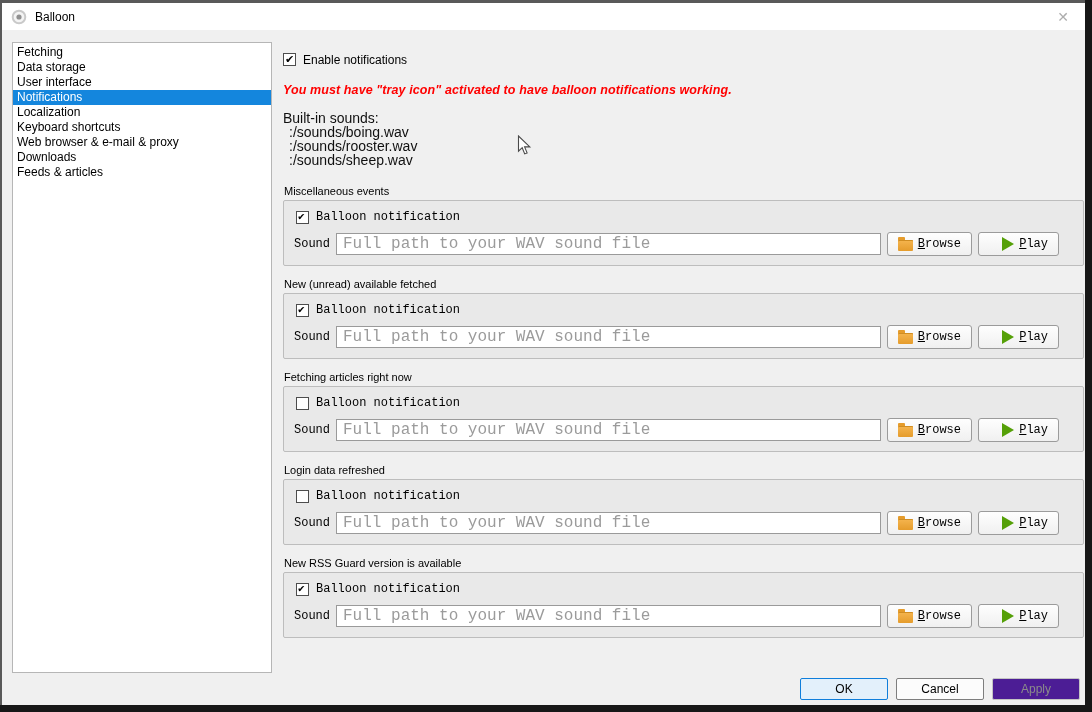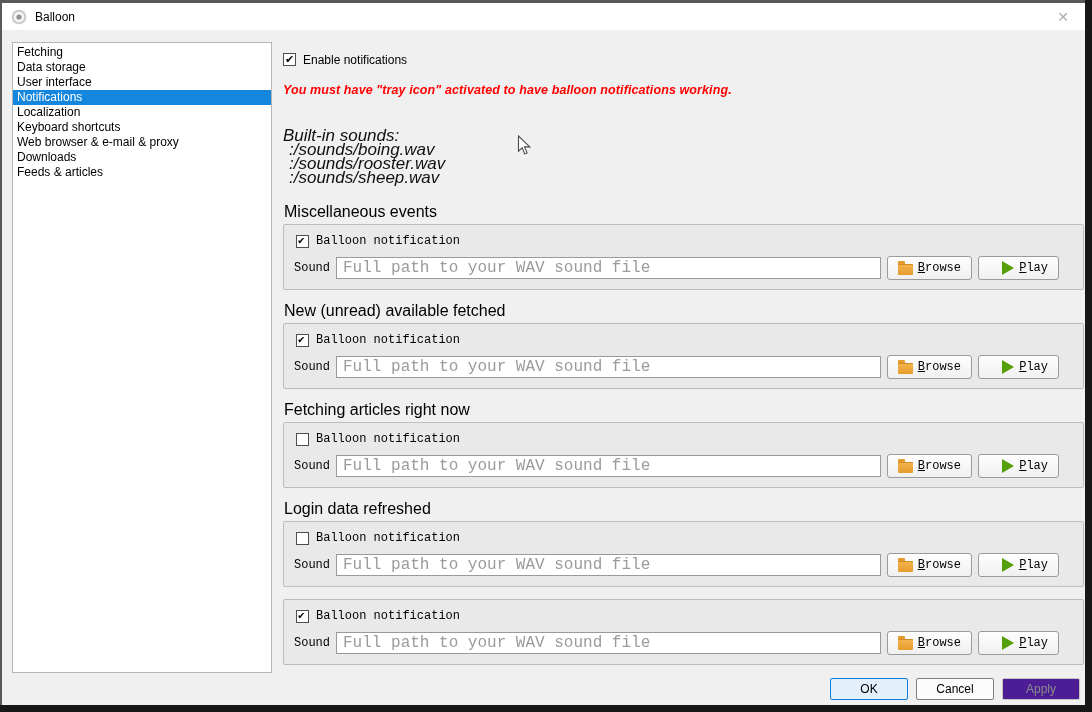--- a/index.html
+++ b/index.html
@@ -32,26 +32,26 @@
         position:relative; flex:none; }
   .cb.checked::after { content:"✔"; position:absolute; left:1px; top:-1px;
                        font-size:11px; font-weight:bold; color:#000; line-height:13px; }
   .cb-gap { gap:7px; }
 
   .enable-row { margin-top:10px; height:15px; }
 
   .warning { margin-top:16px; color:#ff0000; font-weight:bold; font-style:italic;
              font-size:12.5px; letter-spacing:0.1px; }
 
-  .sounds { margin-top:32px; font-style:italic; font-size:17px; line-height:14px; color:#101010; }
+  .sounds { margin-top:14px; font-size:14px; line-height:14px; color:#101010; }
   .sounds .sfile { padding-left:6px; }
 
   .sections { margin-top:18px; }
   .section { margin-bottom:12px; }
-  .sec-title { font-size:16px; margin-bottom:3px; padding-left:1px; }
+  .sec-title { font-size:11px; margin-bottom:3px; padding-left:1px; }
   .group { background:#e9e9e9; border:1px solid #bdbdbd; border-radius:2px;
            padding:9px 24px 9px 10px;font-family:Liberation Mono, monospace; }
   .group .cb-row { height:14px; margin-left:2px; }
   .group .sound-row { margin-top:8px; gap:6px; height:24px; }
   .sound-input { flex:1; height:22px; border:1px solid #9a9a9a; background:#ffffff;
                  padding:0 6px; font-size:16px; font-family:inherit; color:#000; }
   .sound-input::placeholder { color:#9b9b9b; opacity:1; }
 
   .btn { display:flex; align-items:center; justify-content:flex-end; gap:5px;
          height:24px; min-width:81px; padding:0 10px;
@@ -63,21 +63,21 @@
             background:linear-gradient(#f5b54f,#e59c2c); border-radius:1px;
             box-shadow:inset 0 1px 0 #d08d22; }
   .folder::before { content:""; position:absolute; left:0; top:-3px; width:7px; height:3px;
                     background:#e59c2c; border-radius:1px 1px 0 0; }
   .play { width:0; height:0; flex:none;
           border-left:12px solid #55a008; border-top:7px solid transparent;
           border-bottom:7px solid transparent; }
 
   
   .footer { position:absolute; right:5px; bottom:5px; display:flex; gap:8px; }
-  .fbtn { width:78px; height:22px; display:flex; align-items:center; justify-content:center;
+  .fbtn { width:88px; height:22px; display:flex; align-items:center; justify-content:center;
           font-size:12px; font-family:inherit; border-radius:2px; cursor:default; }
   .fbtn.ok { background:#e3f0fb; border:1px solid #0f7edb; color:#000; }
   .fbtn.cancel { background:#fcfcfc; border:1px solid #7e7e7e; color:#000; }
   .fbtn.apply { background:#4c1d95; border:1px solid #c4c4c4; color:#8b8b8b; }
 
   .cursor { position:absolute; left:517px; top:135px; z-index:50; pointer-events:none; }
 </style>
 </head>
 <body>
 
@@ -206,20 +206,21 @@
             </button>
             <button class="btn">
               <span class="play"></span>
               <span><span class="mn">P</span><span>lay</span></span>
             </button>
           </div>
         </div>
       </div>
 
       <div class="section">
+        <div class="sec-title">New RSS Guard version is available</div>
         <div class="group">
           <div class="row cb-gap cb-row">
             <span class="cb checked"></span>
             <span>Balloon notification</span>
           </div>
           <div class="row sound-row">
             <span>Sound</span>
             <input class="sound-input" placeholder="Full path to your WAV sound file" style="">
             <button class="btn">
               <span class="folder"></span>

